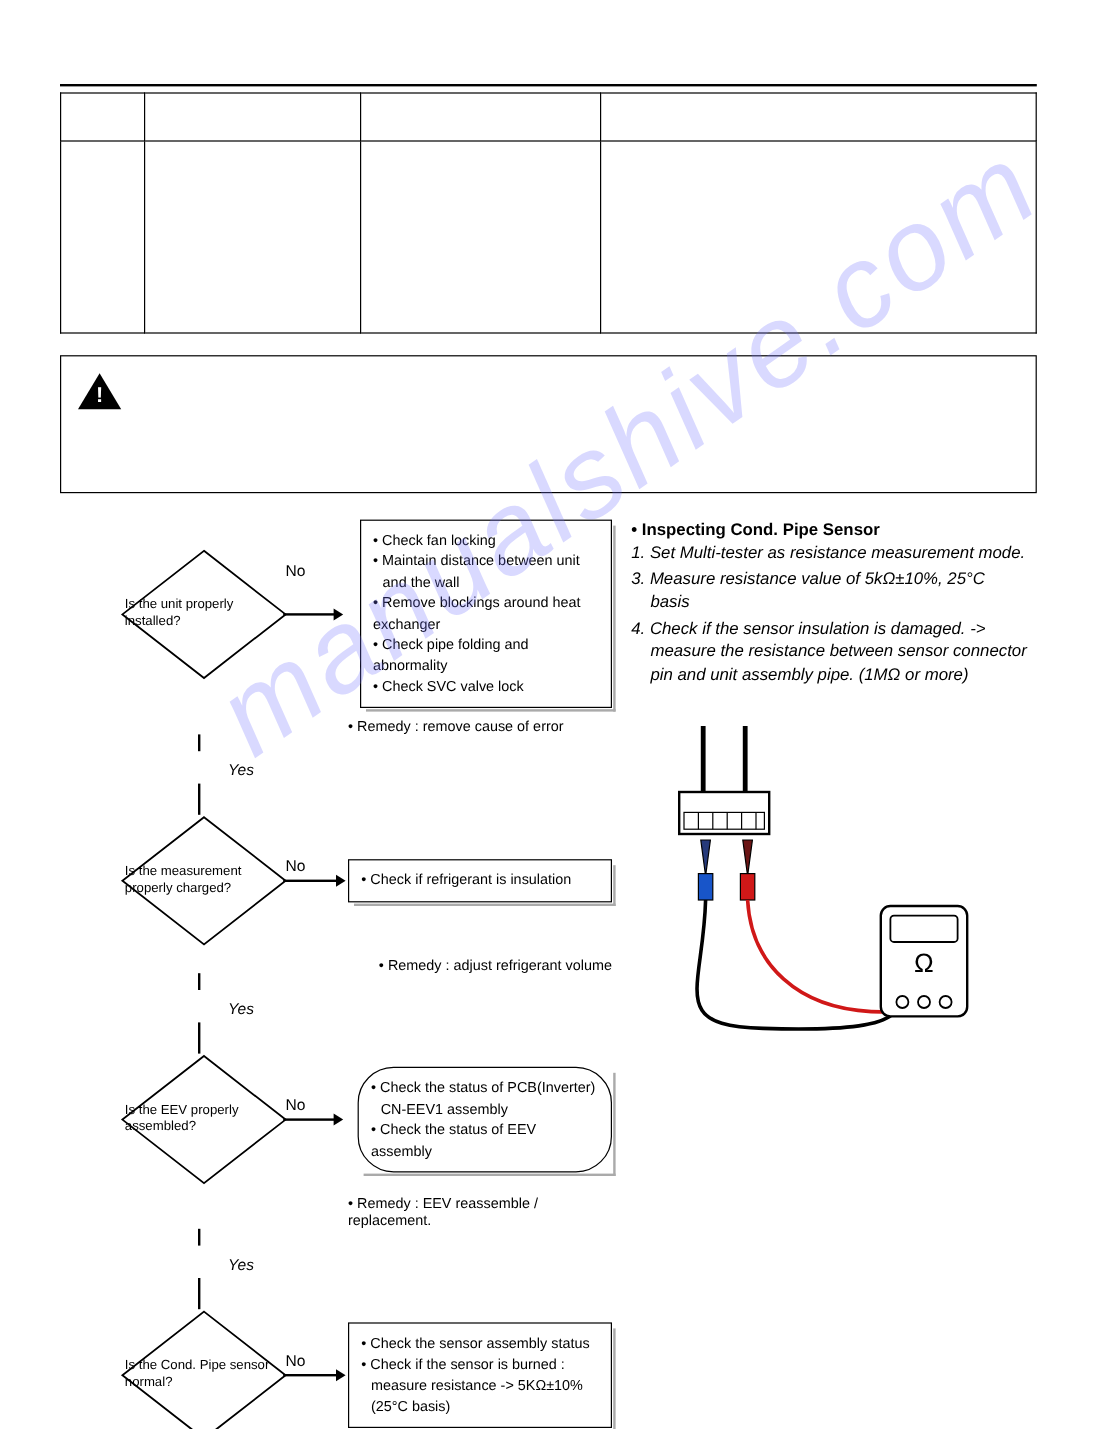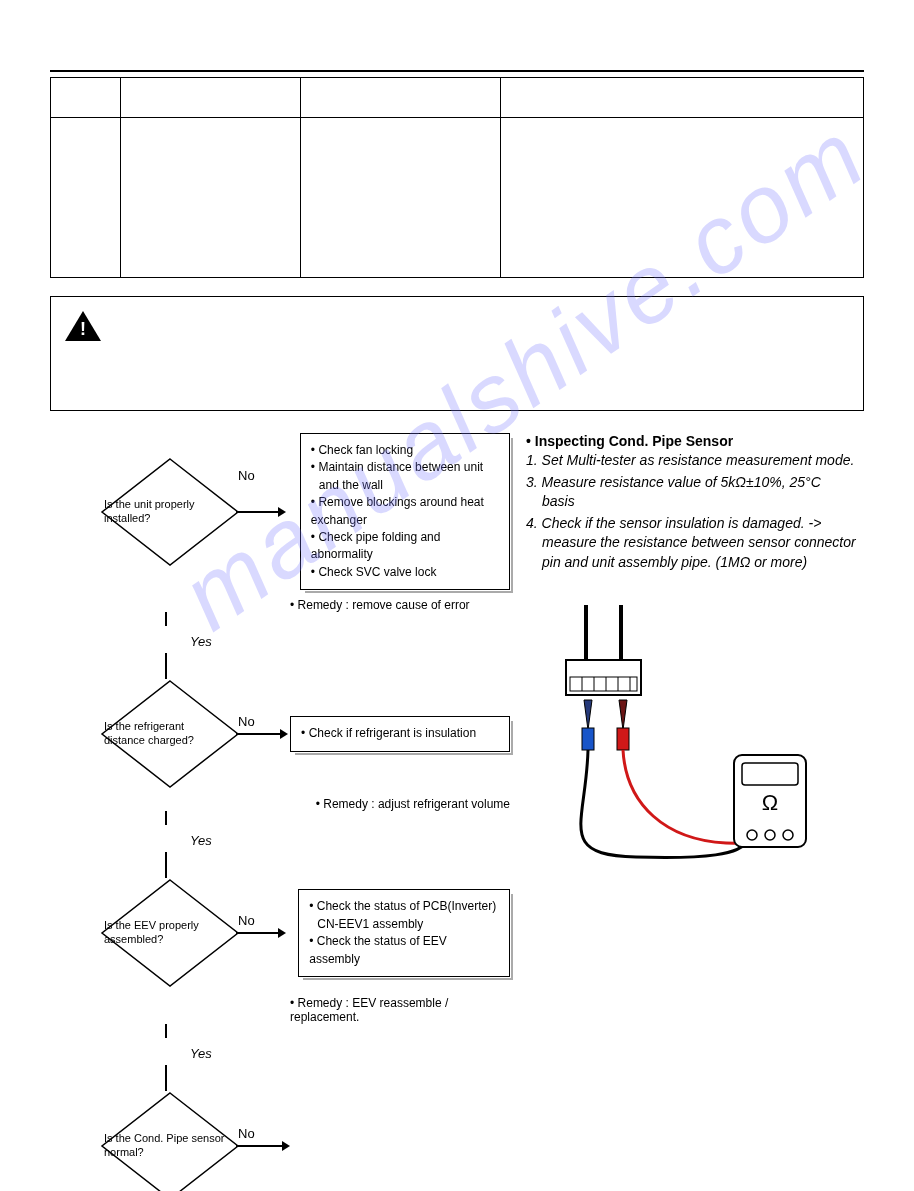--- a/index.html
+++ b/index.html
@@ -184,21 +184,21 @@
     <div style="font-size:12px; margin:8px 0 0 240px;">• Remedy : remove cause of error</div>
     <div class="conn-v" style="height:14px;"></div>
     <div class="yes-label">Yes</div>
     <div class="conn-v" style="height:26px;"></div>
 
     <div class="flow-step">
       <div class="diamond">
         <svg width="140" height="110">
             <polygon points="70,2 138,55 70,108 2,55" fill="#fff" stroke="#000" stroke-width="1.5"></polygon>
           </svg>
-        <div class="diamond-text">Is the refrigerant distance charged?</div>
+        <div class="diamond-text">Is the measurement properly charged?</div>
       </div>
       <div style="position:absolute; left:188px; top:35px; font-size:13px;">No</div>
       <div class="conn-h" style="margin-left:6px;"></div>
       <div class="action-box" style="margin-left:8px;">
         <div>• Check if refrigerant is insulation</div>
       </div>
     </div>
     <div style="font-size:12px; margin:8px 0 0 240px;text-align:right;">• Remedy : adjust refrigerant volume</div>
     <div class="conn-v" style="height:14px;"></div>
     <div class="yes-label">Yes</div>
@@ -206,39 +206,43 @@
 
     <div class="flow-step">
       <div class="diamond">
         <svg width="140" height="110">
             <polygon points="70,2 138,55 70,108 2,55" fill="#fff" stroke="#000" stroke-width="1.5"></polygon>
           </svg>
         <div class="diamond-text">Is the EEV properly assembled?</div>
       </div>
       <div style="position:absolute; left:188px; top:35px; font-size:13px;">No</div>
       <div class="conn-h" style="margin-left:6px;"></div>
-      <div class="action-box" style="margin-left:18px;">
+      <div class="action-box" style="margin-left:18px;border-radius:30px;">
         <div style="padding-left:8px; text-indent:-8px;">• Check the status of PCB(Inverter) CN-EEV1 assembly</div>
         <div>• Check the status of EEV assembly</div>
       </div>
     </div>
     <div style="font-size:12px; margin:8px 0 0 240px;">• Remedy : EEV reassemble / replacement.</div>
     <div class="conn-v" style="height:14px;"></div>
     <div class="yes-label">Yes</div>
     <div class="conn-v" style="height:26px;"></div>
 
     <div class="flow-step">
       <div class="diamond">
         <svg width="140" height="110">
             <polygon points="70,2 138,55 70,108 2,55" fill="#fff" stroke="#000" stroke-width="1.5"></polygon>
           </svg>
         <div class="diamond-text">Is the Cond. Pipe sensor normal?</div>
       </div>
       <div style="position:absolute; left:188px; top:35px; font-size:13px;">No</div>
       <div class="conn-h" style="margin-left:6px;"></div>
+      <div class="action-box" style="margin-left:8px;">
+        <div>• Check the sensor assembly status</div>
+        <div style="padding-left:8px; text-indent:-8px;">• Check if the sensor is burned : measure resistance -&gt; 5KΩ±10% (25°C basis)</div>
+      </div>
     </div>
     <div class="conn-v" style="height:14px;"></div>
 
   </div>
 
   <div class="side-col">
     <div class="inspect">
       <h4>• Inspecting Cond. Pipe Sensor</h4>
       <ol>
         <li>1. Set Multi-tester as resistance measurement mode.</li>

